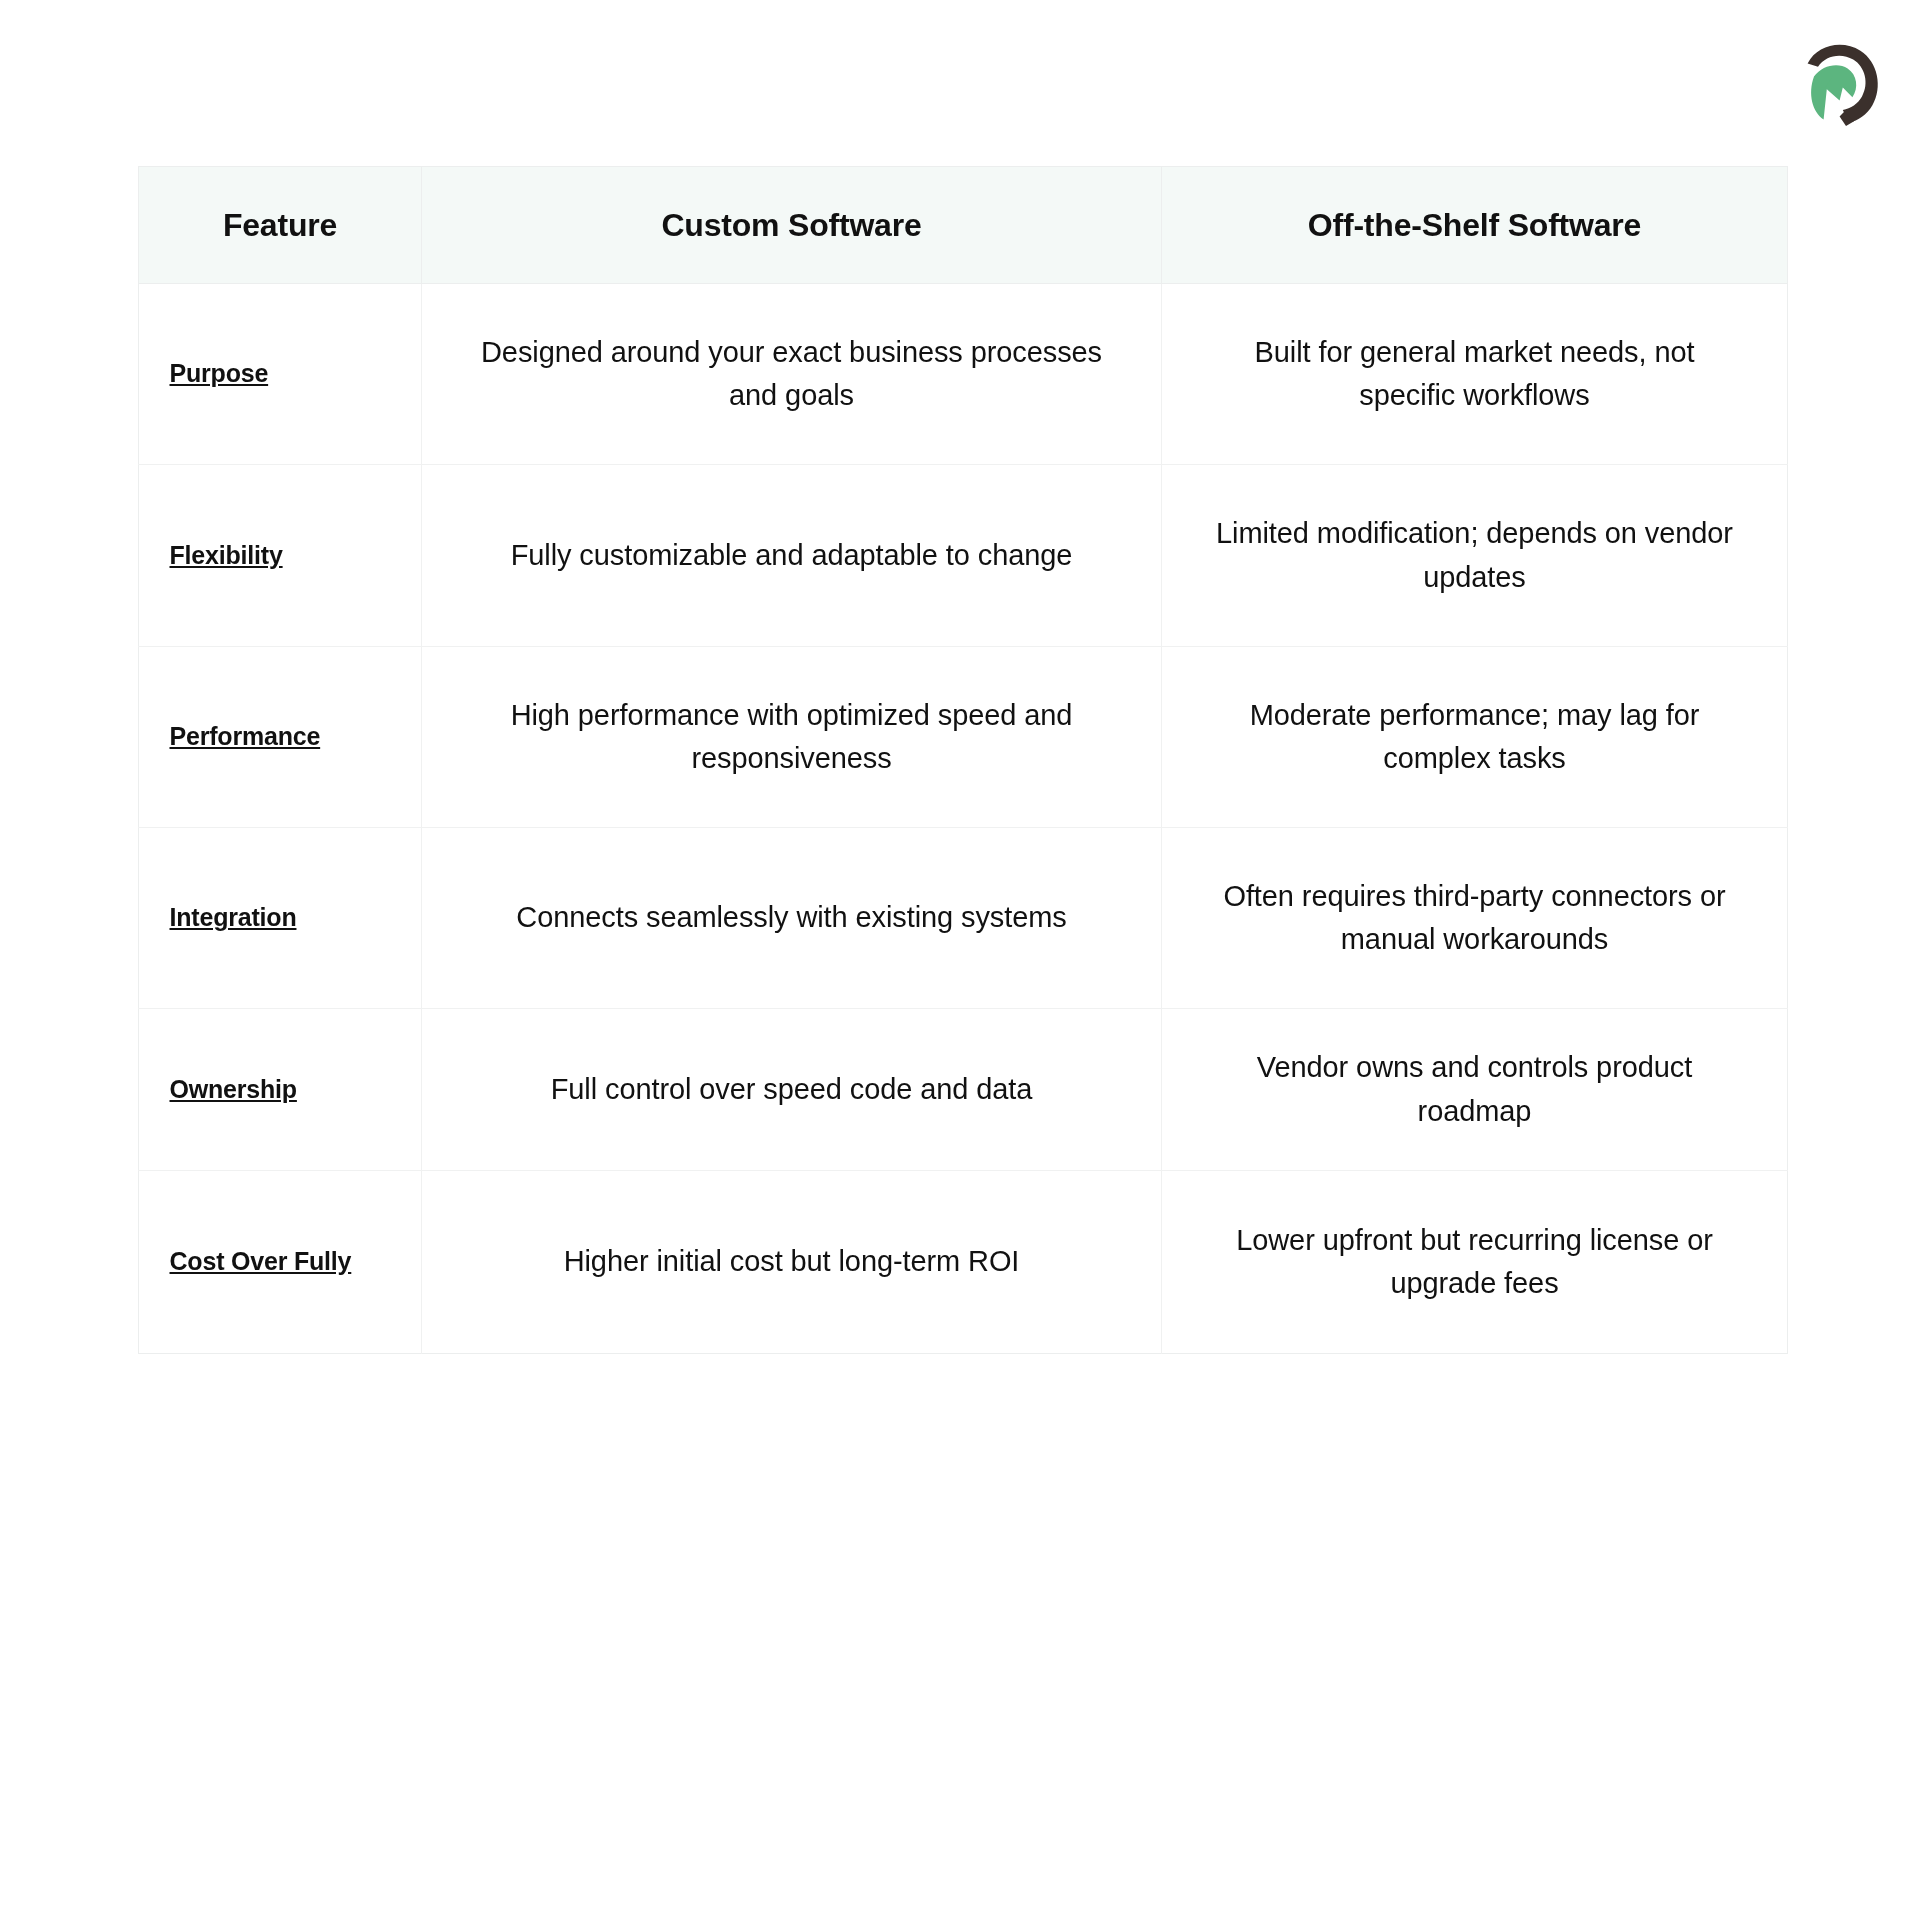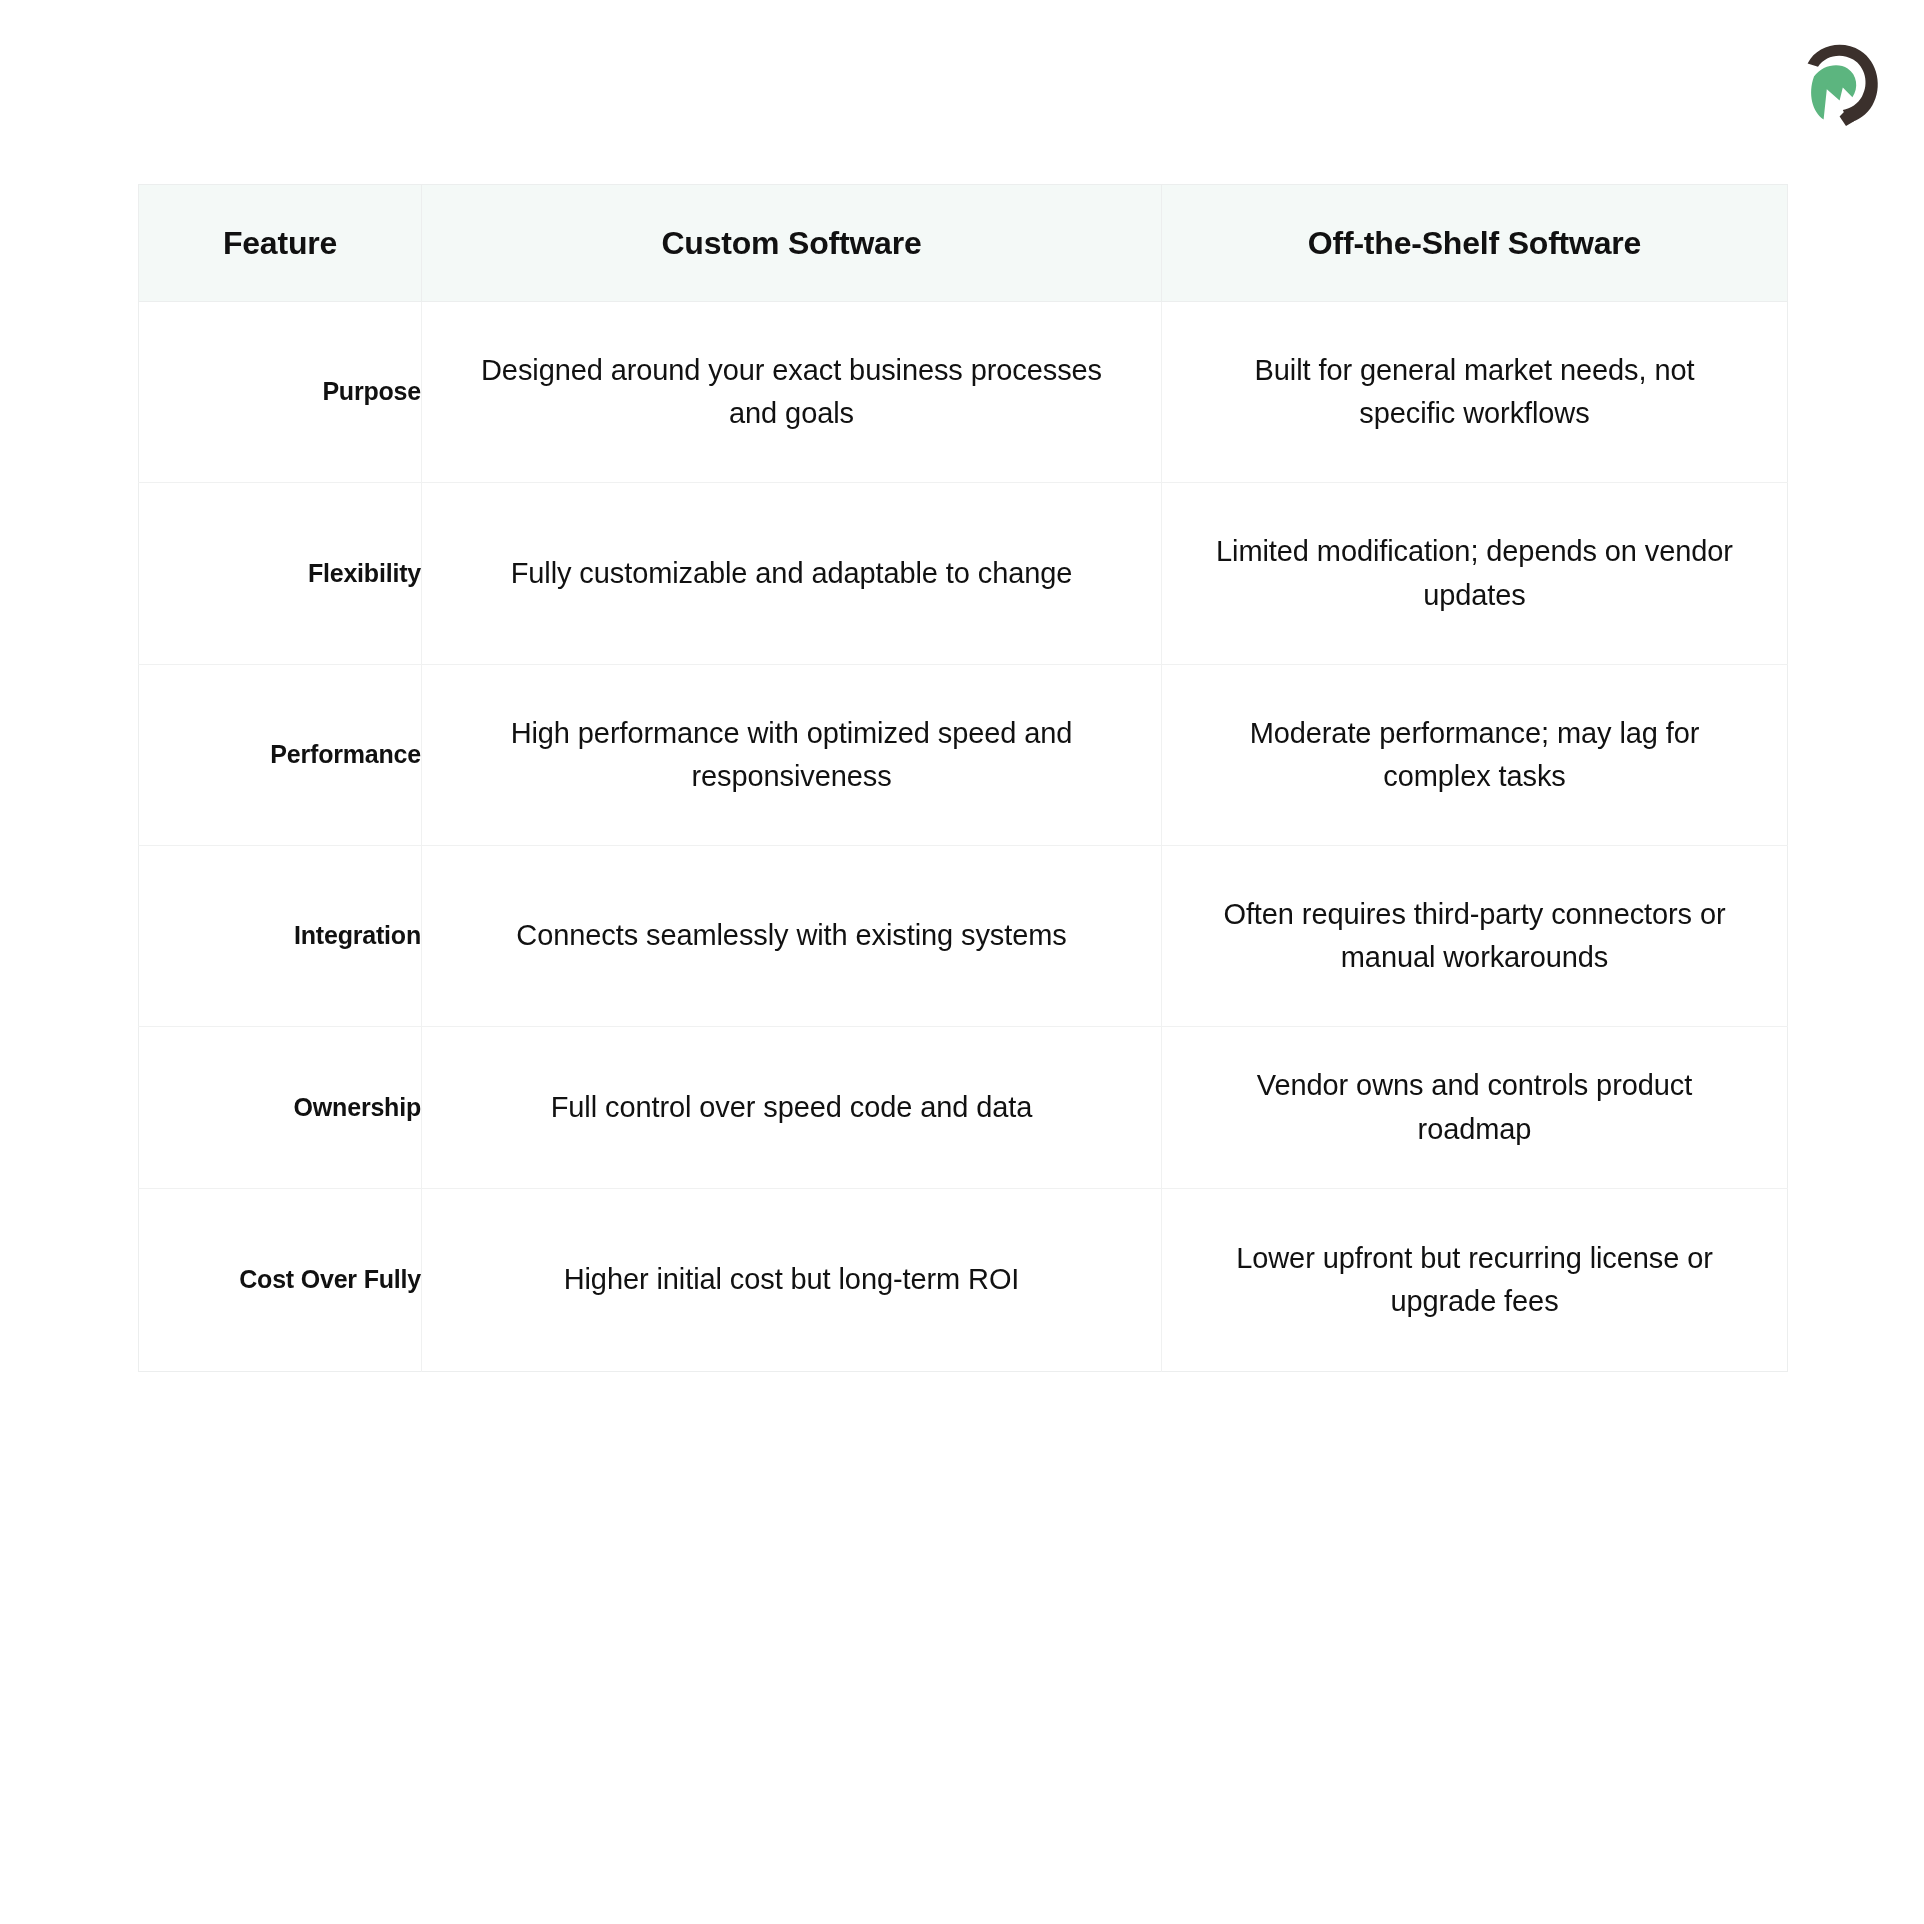--- a/index.html
+++ b/index.html
@@ -23,21 +23,21 @@
     left: 1790px;
     width: 96px;
     height: 96px;
   }
   .logo-wrap svg { display: block; }
 
   
   .table-wrap {
     position: absolute;
     left: 138px;
-    top: 184px;
+    top: 166px;
     width: 1649px;
     box-sizing: border-box;
   }
   table.cmp {
     border-collapse: collapse;
     width: 100%;
     table-layout: fixed;
     border: 1.6px solid #eceeee;
   }
   table.cmp col.c-feature  { width: 283px; }
@@ -64,26 +64,27 @@
     border-right: 1.6px solid #f0f1f1;
     border-bottom: 1.6px solid #f0f1f1;
     vertical-align: middle;
     box-sizing: border-box;
     color: #111111;
   }
   table.cmp tbody td:last-child { border-right: none; text-align: center; }
   table.cmp tbody tr:last-child td { border-bottom: none; }
 
   td.feature-cell {
-    text-align: right;
+    text-align: left;
     padding: 0 0 0 30.5px;
     font-weight: 700;
     font-size: 25px;
     letter-spacing: -0.2px;
     line-height: 1.25;
+    text-decoration: underline;
   }
   td.value-cell {
     text-align: center;
     padding: 0 45px;
     font-weight: 400;
     font-size: 29px;
     line-height: 1.5;
     letter-spacing: -0.1px;
   }
   td.value-cell .inner {

